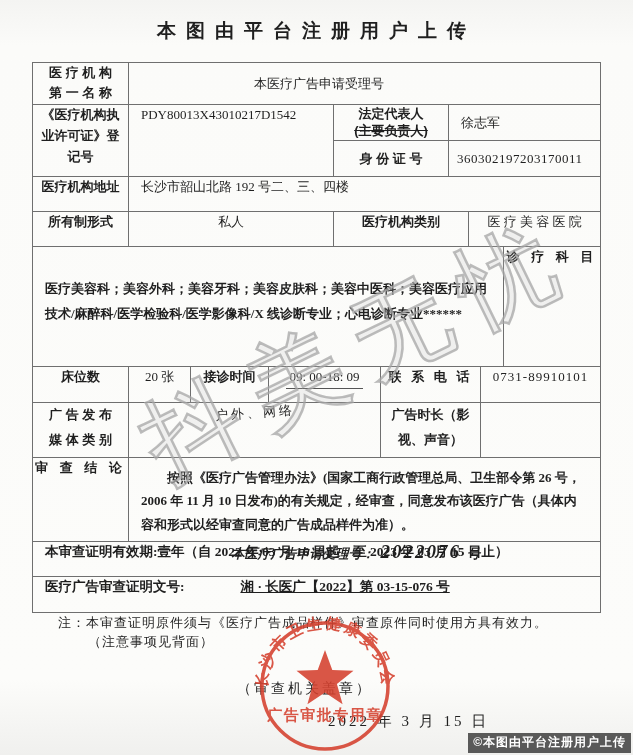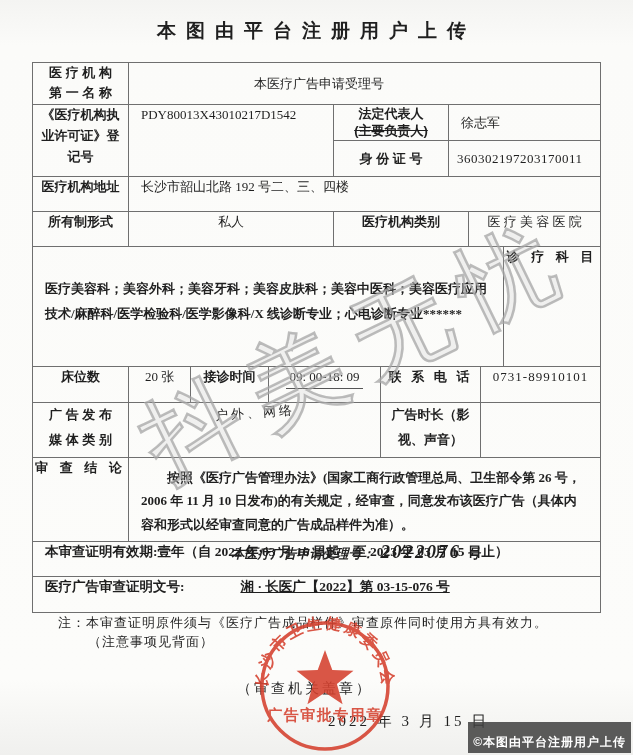--- a/index.html
+++ b/index.html
@@ -66,21 +66,21 @@
     color:rgba(190,190,190,0.18);
     -webkit-text-stroke:2.5px rgba(165,165,165,0.75);
     pointer-events:none;z-index:60;white-space:nowrap;
     font-family:"Liberation Sans","DejaVu Sans",sans-serif;
   }
   
   .credit{
     position:absolute;right:2px;bottom:2px;z-index:70;
     background:rgba(62,62,62,0.85);color:#fff;
     font-family:"Liberation Sans","DejaVu Sans",sans-serif;
-    font-weight:bold;font-size:12px;padding:12px 5px 2px 5px;letter-spacing:1px;
+    font-weight:bold;font-size:12px;padding:1px 5px 2px 5px;letter-spacing:1px;
   }
 </style>
 </head>
 <body>
 
 <div class="sheet">
 
   <div class="title">本图由平台注册用户上传</div>
 
   <div class="tbl">

